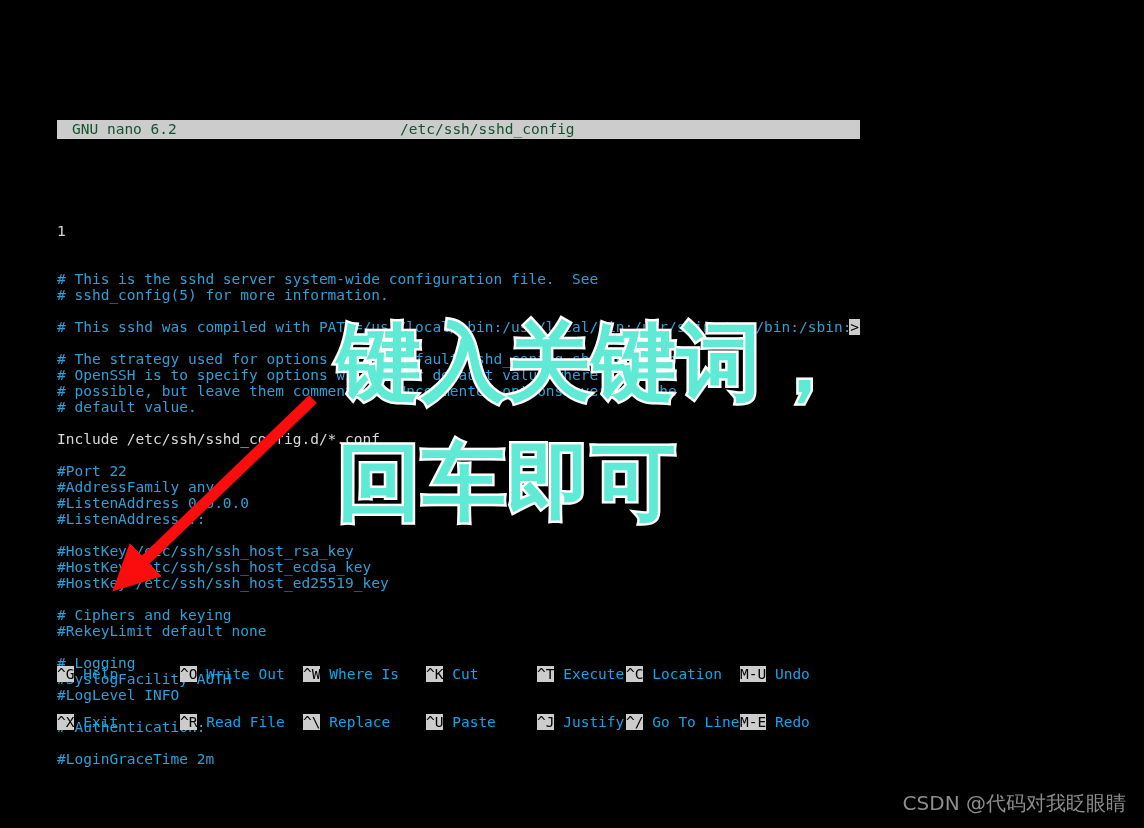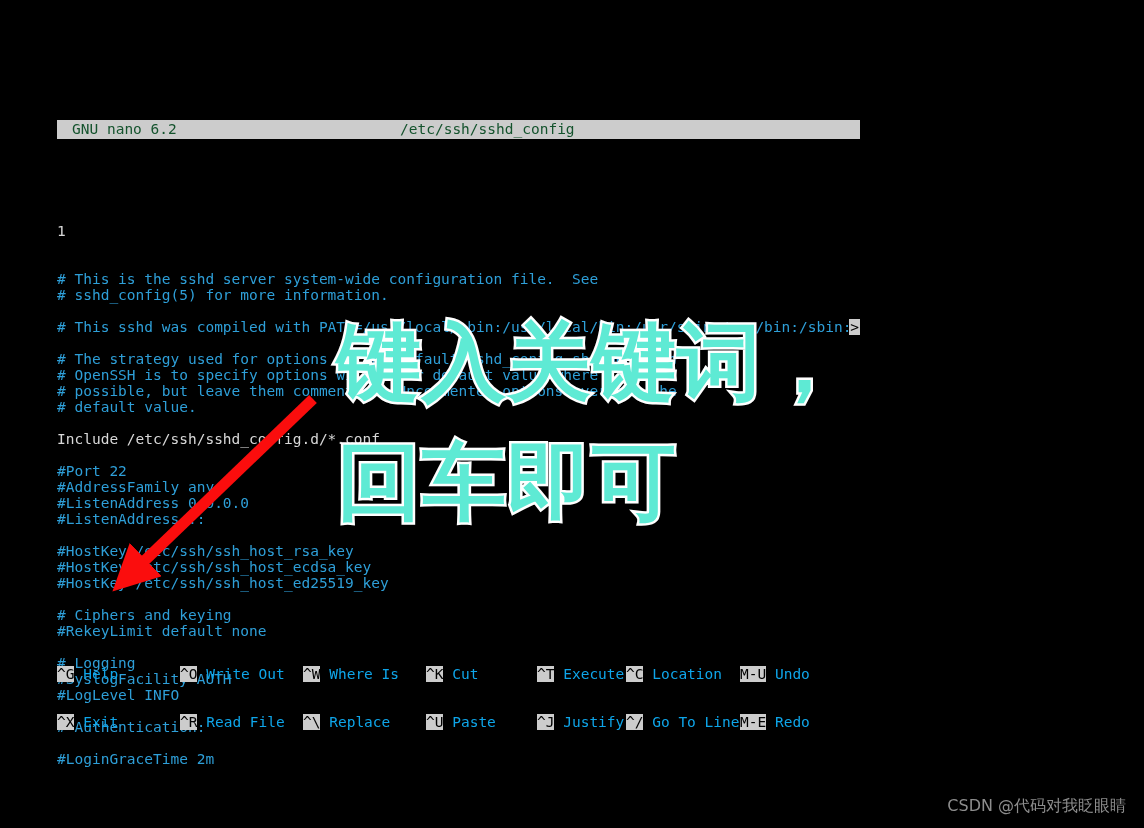--- a/index.html
+++ b/index.html
@@ -136,21 +136,21 @@
     top: 380px;
     pointer-events: none;
   }
 
   
   #watermark {
     position: absolute;
     right: 18px;
     bottom: 11px;
     font-family: "DejaVu Sans", "Liberation Sans", sans-serif;
-    font-size: 16px;
+    font-size: 20px;
     color: #8d8d8d;
     white-space: nowrap;
   }
 </style>
 </head>
 <body>
 
 <div id="terminal">
 
   <div id="title-bar">

